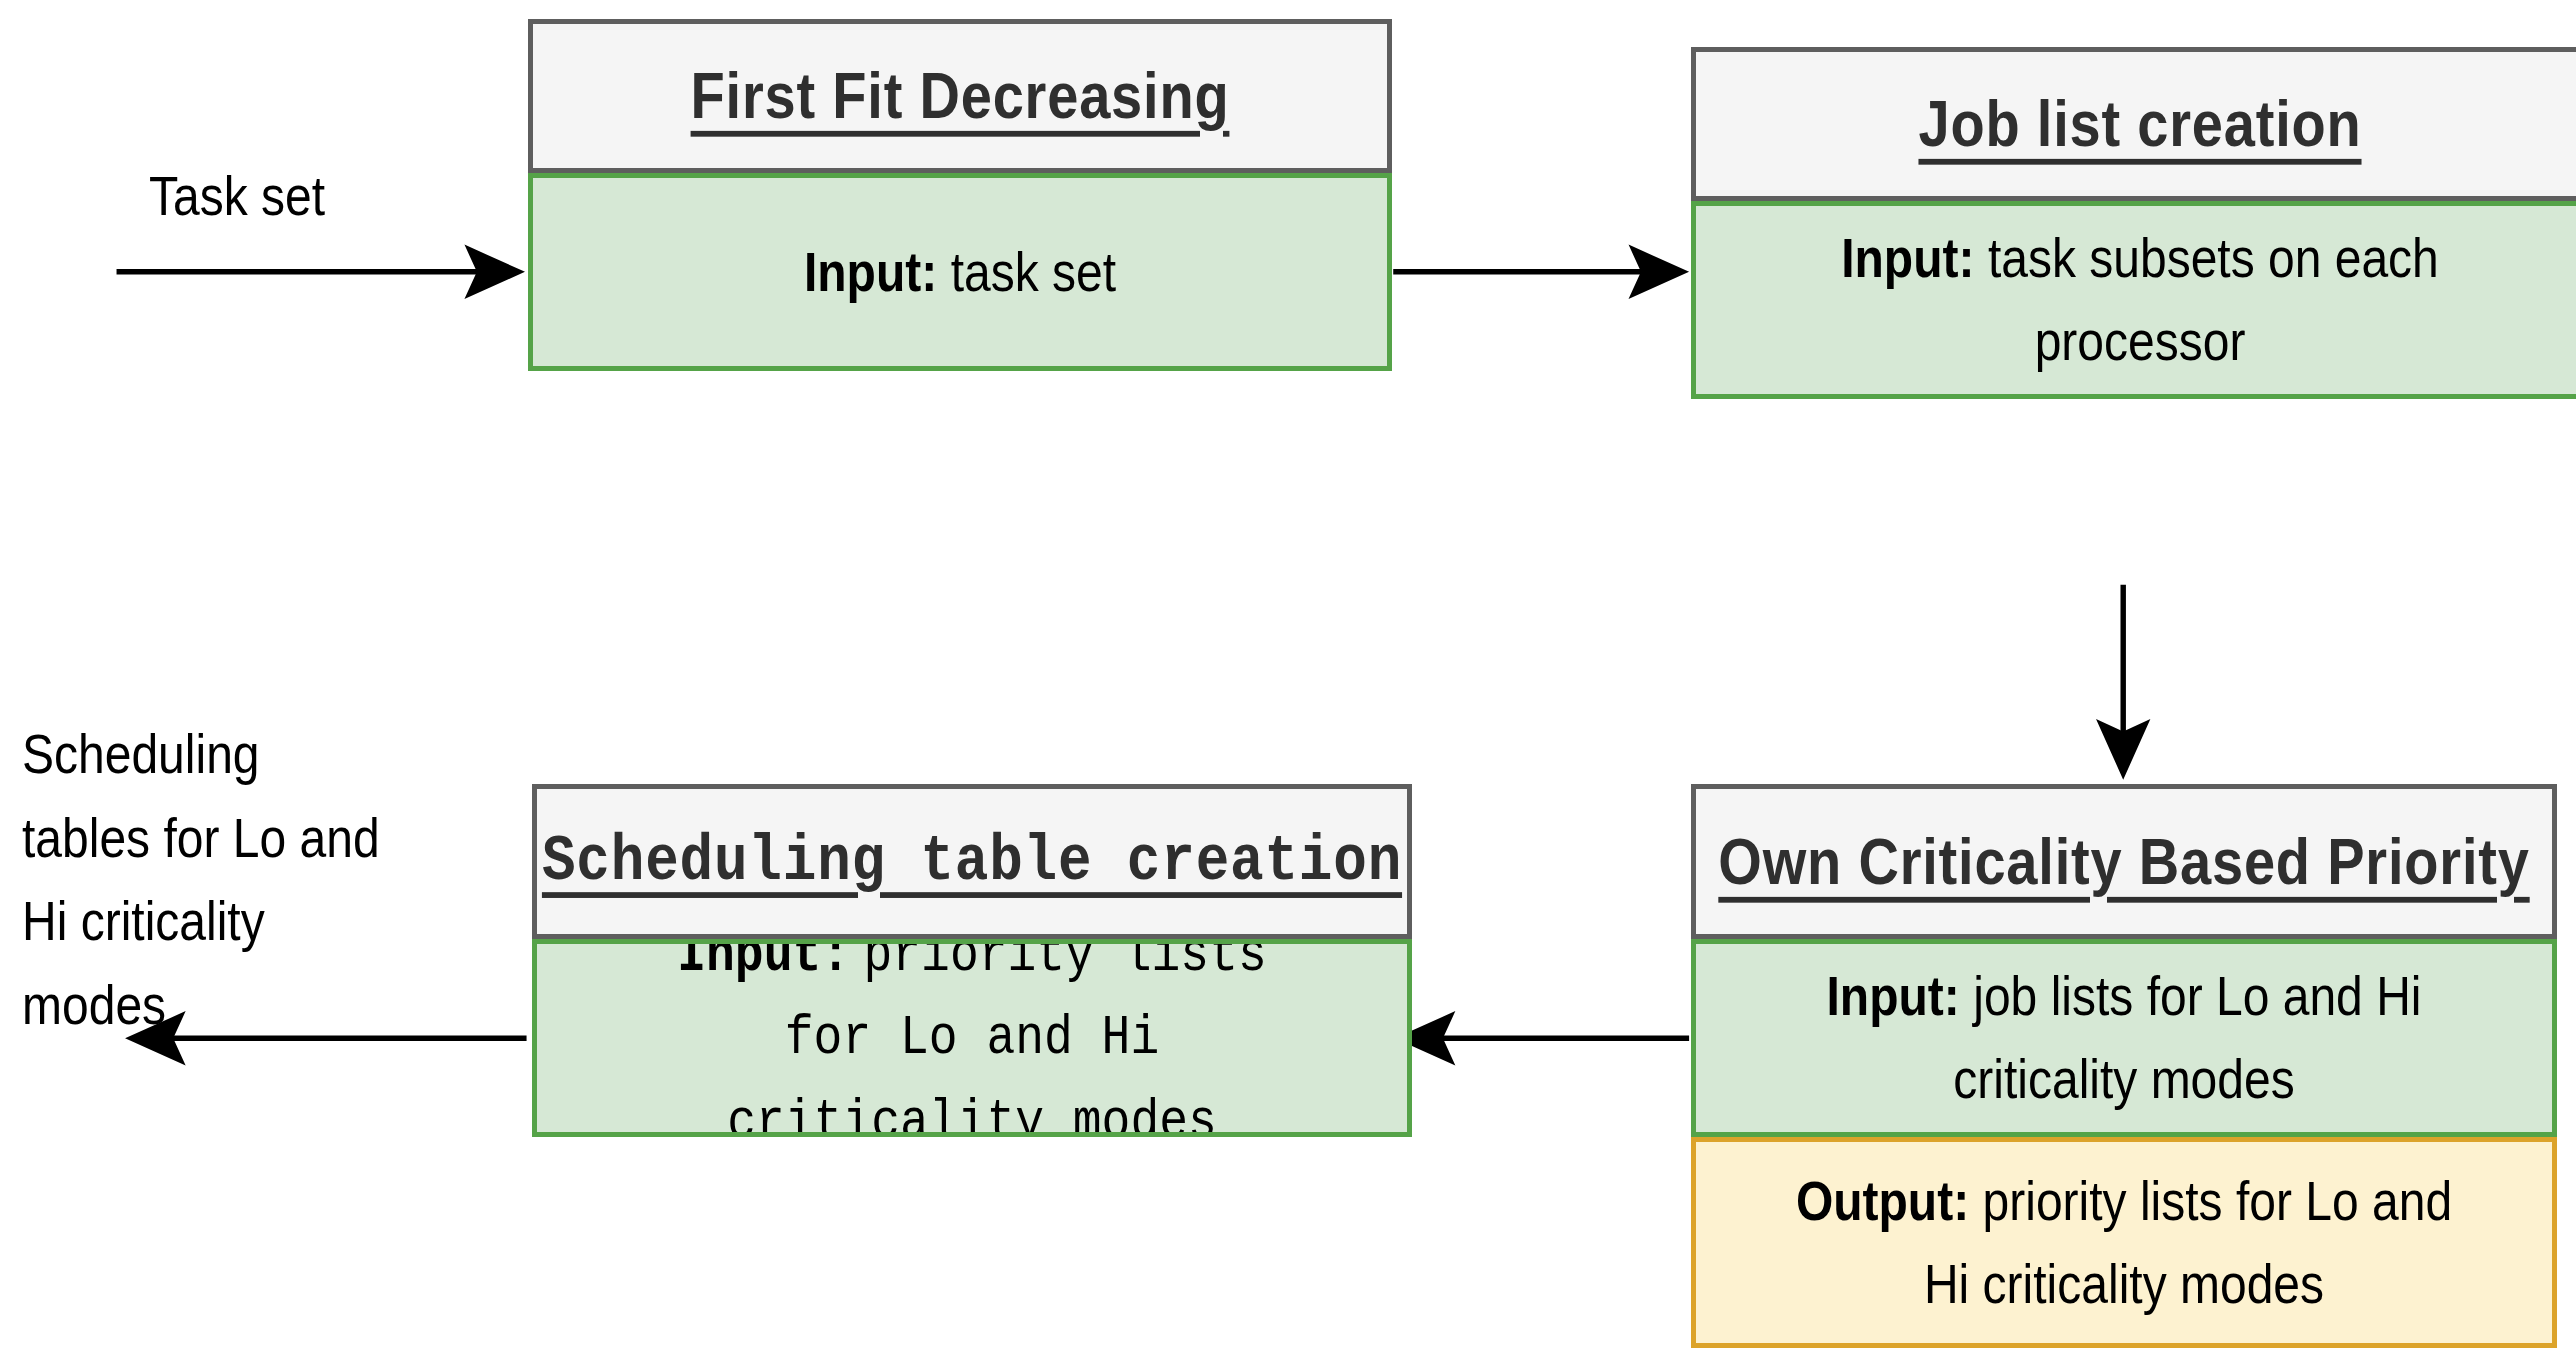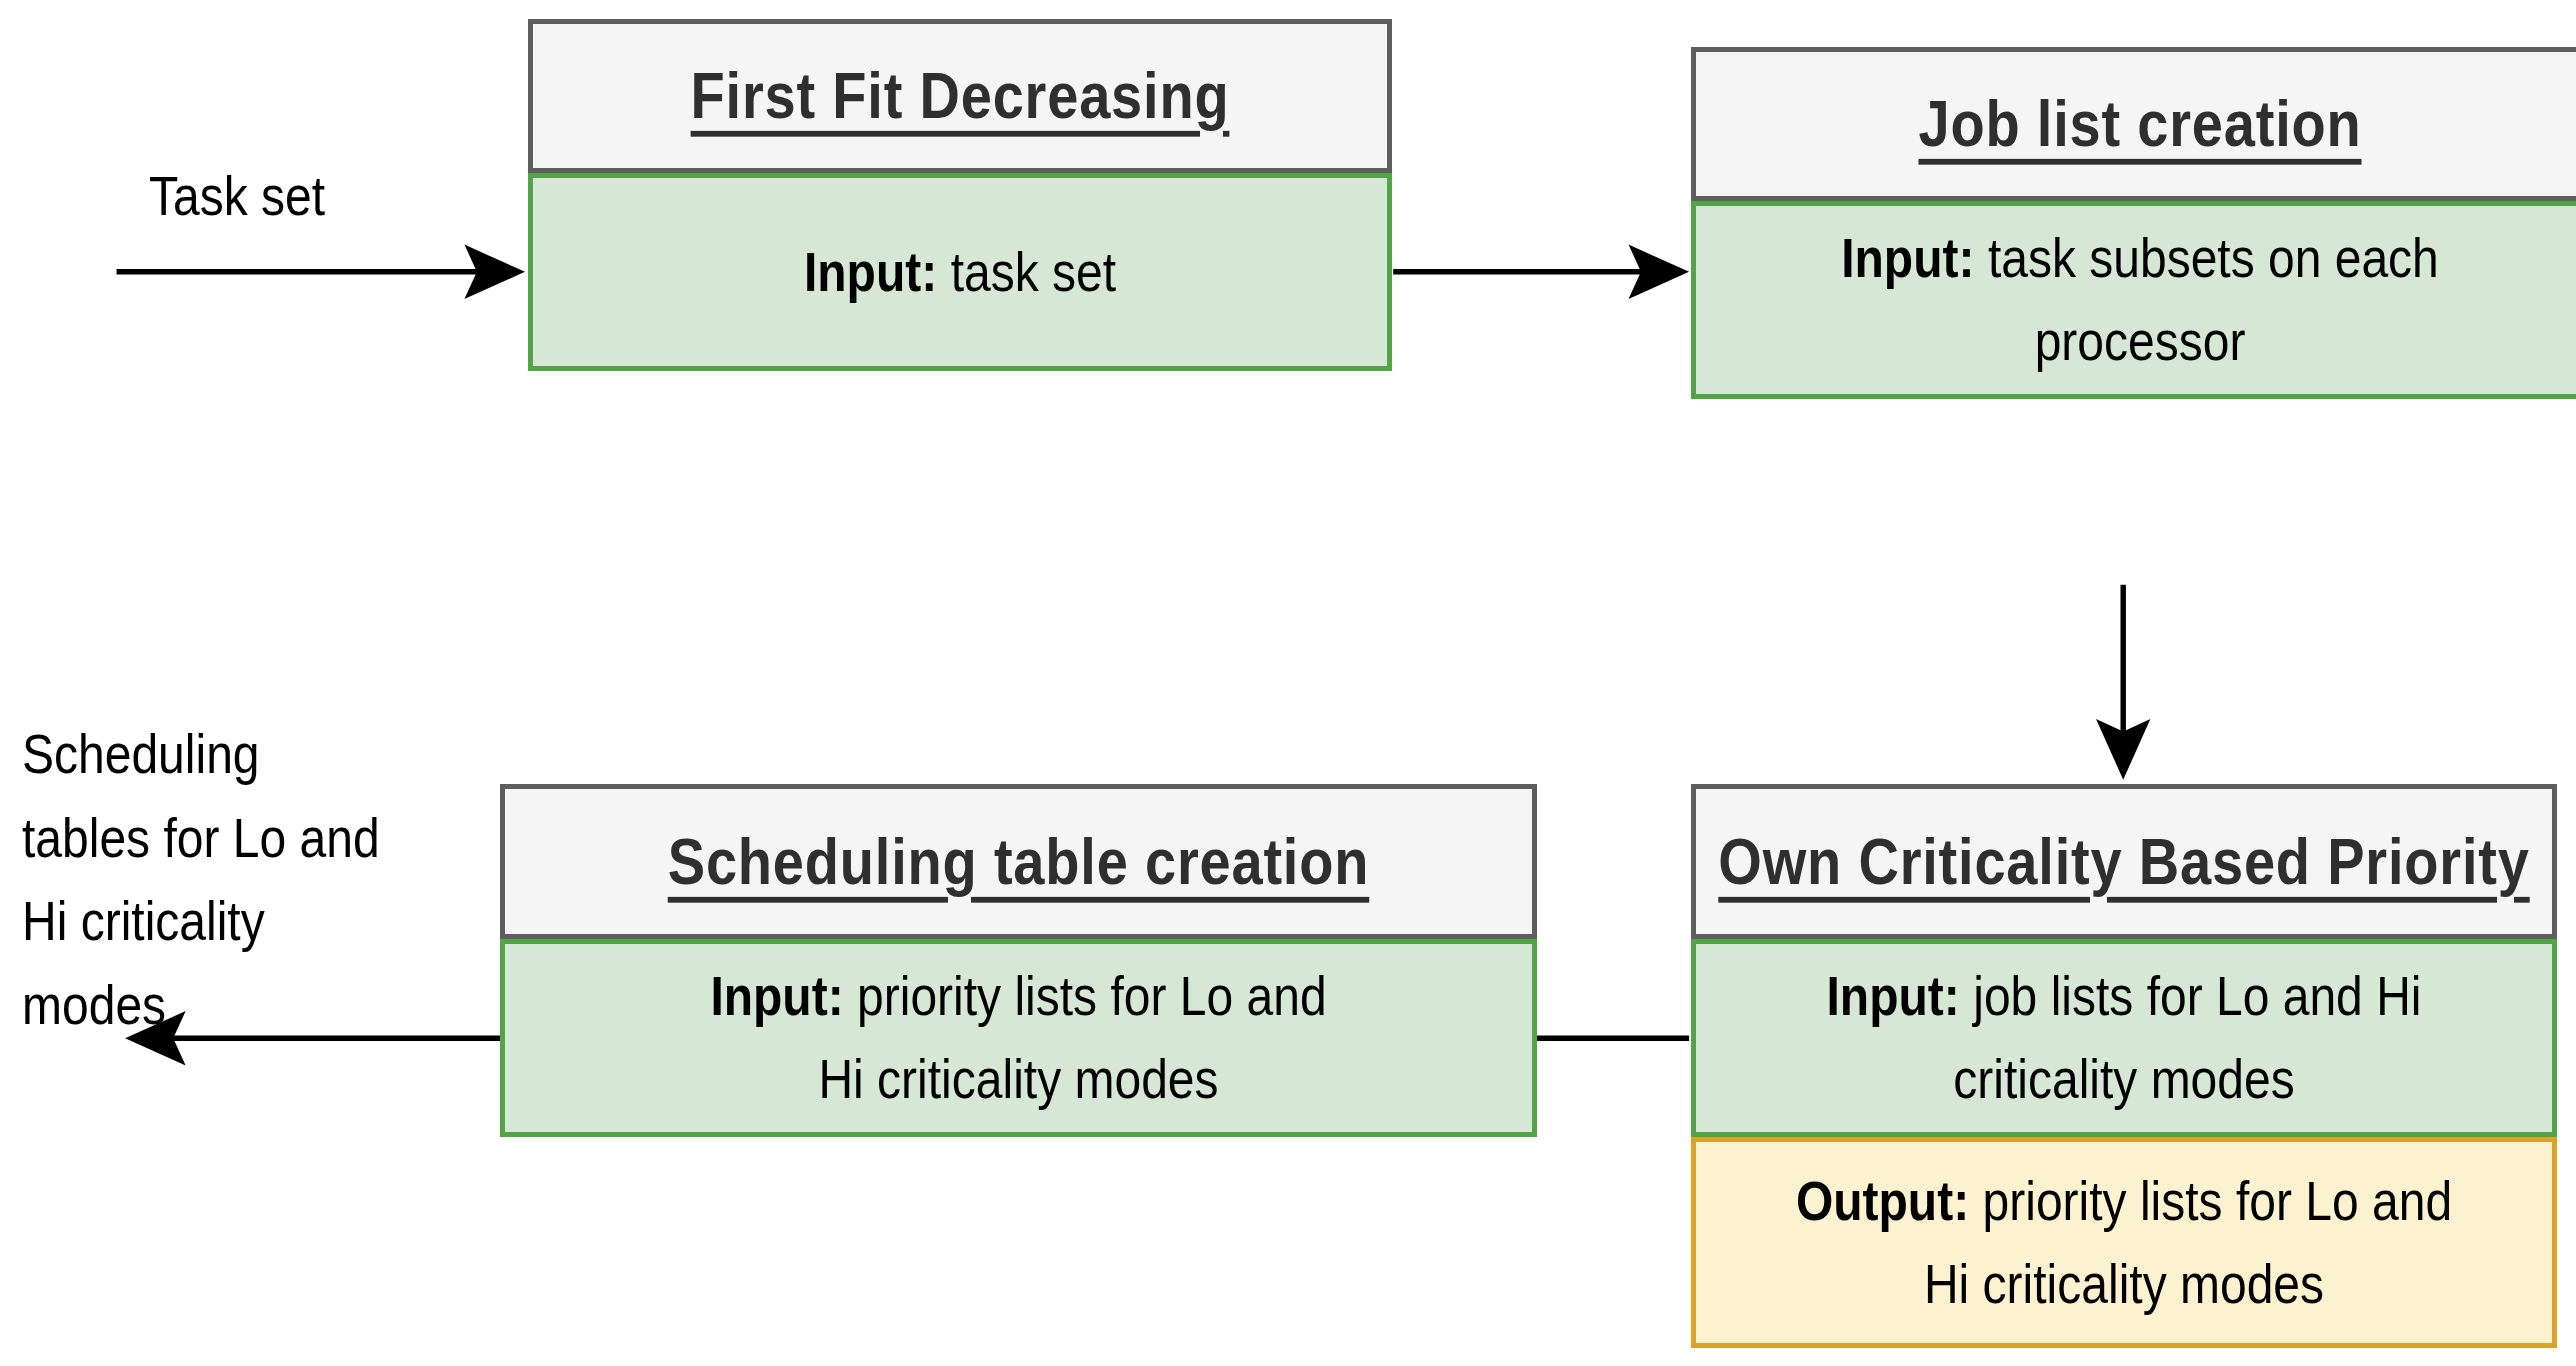--- a/index.html
+++ b/index.html
@@ -149,21 +149,21 @@
       <h2 class="box-title">Own Criticality Based Priority</h2>
     </div>
     <div class="sec sec-input" style="height:198px">
       <p class="body-text"><b>Input:</b><span>job lists for Lo and Hi criticality modes</span></p>
     </div>
     <div class="sec sec-output" style="height:211px">
       <p class="body-text"><b>Output:</b><span>priority lists for Lo and Hi criticality modes</span></p>
     </div>
   </div>
 
-  <div class="box" style="left:500px; top:784px; width:1037px;">
+  <div class="box" style="left:532px; top:784px; width:880px;font-family:Liberation Mono, monospace;">
     <div class="sec sec-header" style="height:155px">
       <h2 class="box-title">Scheduling table creation</h2>
     </div>
     <div class="sec sec-input" style="height:198px">
       <p class="body-text"><b>Input:</b><span>priority lists for Lo and Hi criticality modes</span></p>
     </div>
   </div>
 
 </div>
 

